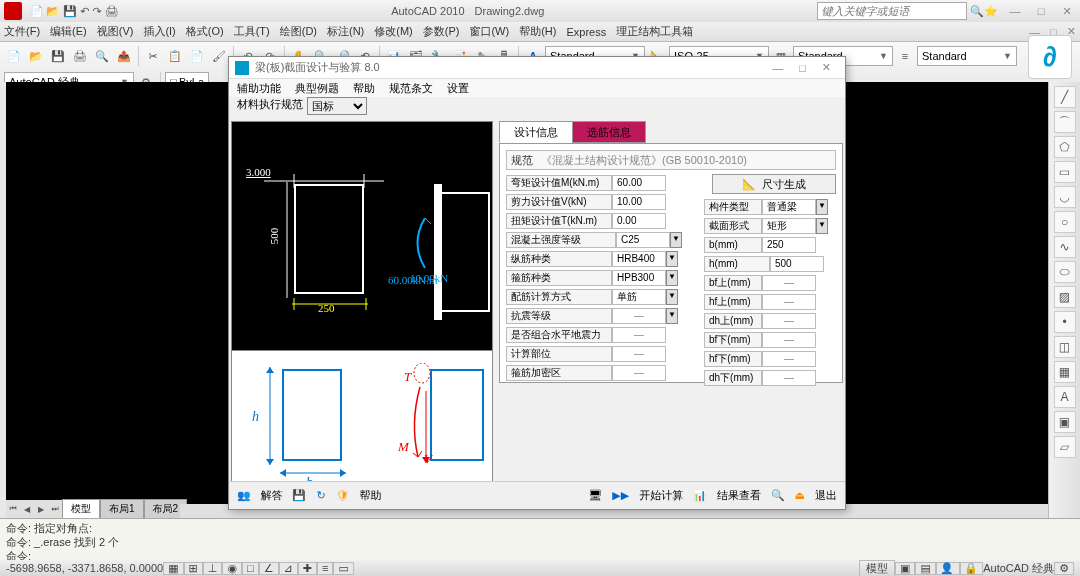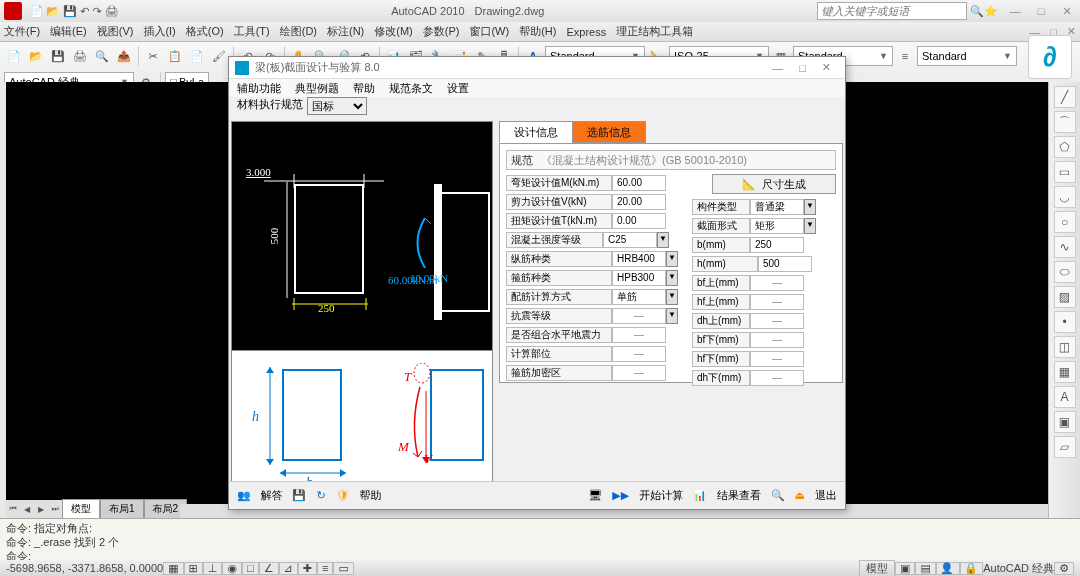--- a/index.html
+++ b/index.html
@@ -40,28 +40,28 @@
 .dlg-title .wb{padding:0 8px;color:#888}
 .dlg-menu{height:18px;background:#f8f8f8;display:flex;align-items:center;padding:0 8px;gap:14px;font-size:11px}
 .dlg-matrow{height:22px;display:flex;align-items:flex-start;padding:0 8px;gap:4px}
 .dlg-matrow select{width:60px;height:18px;border:1px solid #888;font-size:11px}
 .dlg-body{display:flex;padding:2px}
 .dlg-left{width:262px;display:flex;flex-direction:column}
 .preview-top{height:230px;background:#000;border:1px solid #888;position:relative}
 .preview-bot{height:148px;background:#fff;border:1px solid #888;border-top:none;position:relative}
 .dlg-right{flex:1;padding-left:6px}
 .tabs{display:flex;height:22px}
-.tabs .t{padding:3px 14px;border:1px solid #999;background:#f97316;font-size:11px;margin-right:-1px}
+.tabs .t{padding:3px 14px;border:1px solid #999;background:#be185d;font-size:11px;margin-right:-1px}
 .tabs .t.active{background:#fff;border-bottom:1px solid #fff}
 .pane{border:1px solid #999;background:#fff;padding:6px;height:240px}
 .fr{display:flex;align-items:center;height:18px;margin-bottom:1px}
 .fr .lbl{border:1px solid #bbb;background:#f5f5f5;padding:1px 4px;font-size:10px;height:16px;line-height:12px;overflow:hidden}
 .fr .val{border:1px solid #bbb;background:#fff;padding:1px 4px;font-size:10px;height:16px;line-height:12px}
 .fr .arr{width:12px;height:16px;border:1px solid #888;background:#e0e0e0;text-align:center;line-height:12px;font-size:8px}
-.twocol{display:flex;gap:14px}
+.twocol{display:flex;gap:22px}
 .col{flex:1}
 .spec{display:flex;height:20px;border:1px solid #bbb;align-items:center;padding:0 4px;background:#f8f8f8;margin-bottom:4px;font-size:10px;color:#888}
 .dim-btn{height:20px;border:1px solid #999;background:#f0f0f0;width:124px;text-align:center;line-height:18px;margin-left:auto;margin-bottom:4px;font-size:11px}
 .dlg-bottom{position:absolute;left:0;right:0;bottom:0;height:28px;border-top:1px solid #ccc;background:#f0f0f0;display:flex;align-items:center;padding:0 8px;gap:10px;font-size:11px}
 .dlg-bottom .sp{flex:1}
 .dash{text-align:center;color:#888}
 
 .rect{position:absolute;border:2px solid #fff}
 .txt{position:absolute;font-family:SimSun;font-size:11px}
 </style>
@@ -320,28 +320,28 @@
             <span>《混凝土结构设计规范》(GB 50010-2010)</span>
           </div>
         <div class="twocol">
           <div class="col" id="col-left">
               <div class="fr">
                 <div class="lbl" style="width:106px">弯矩设计值M(kN.m)</div>
                 <div class="val " style="width:54px">60.00</div>
               </div>
               <div class="fr">
                 <div class="lbl" style="width:106px">剪力设计值V(kN)</div>
-                <div class="val " style="width:54px">20.00</div>
+                <div class="val " style="width:54px">10.00</div>
               </div>
               <div class="fr">
                 <div class="lbl" style="width:106px">扭矩设计值T(kN.m)</div>
                 <div class="val " style="width:54px">0.00</div>
               </div>
               <div class="fr">
-                <div class="lbl" style="width:97px">混凝土强度等级</div>
+                <div class="lbl" style="width:110px">混凝土强度等级</div>
                 <div class="val " style="width:54px">C25</div>
                 <div class="arr">▼</div>
               </div>
               <div class="fr">
                 <div class="lbl" style="width:106px">纵筋种类</div>
                 <div class="val " style="width:54px">HRB400</div>
                 <div class="arr">▼</div>
               </div>
               <div class="fr">
                 <div class="lbl" style="width:106px">箍筋种类</div>

